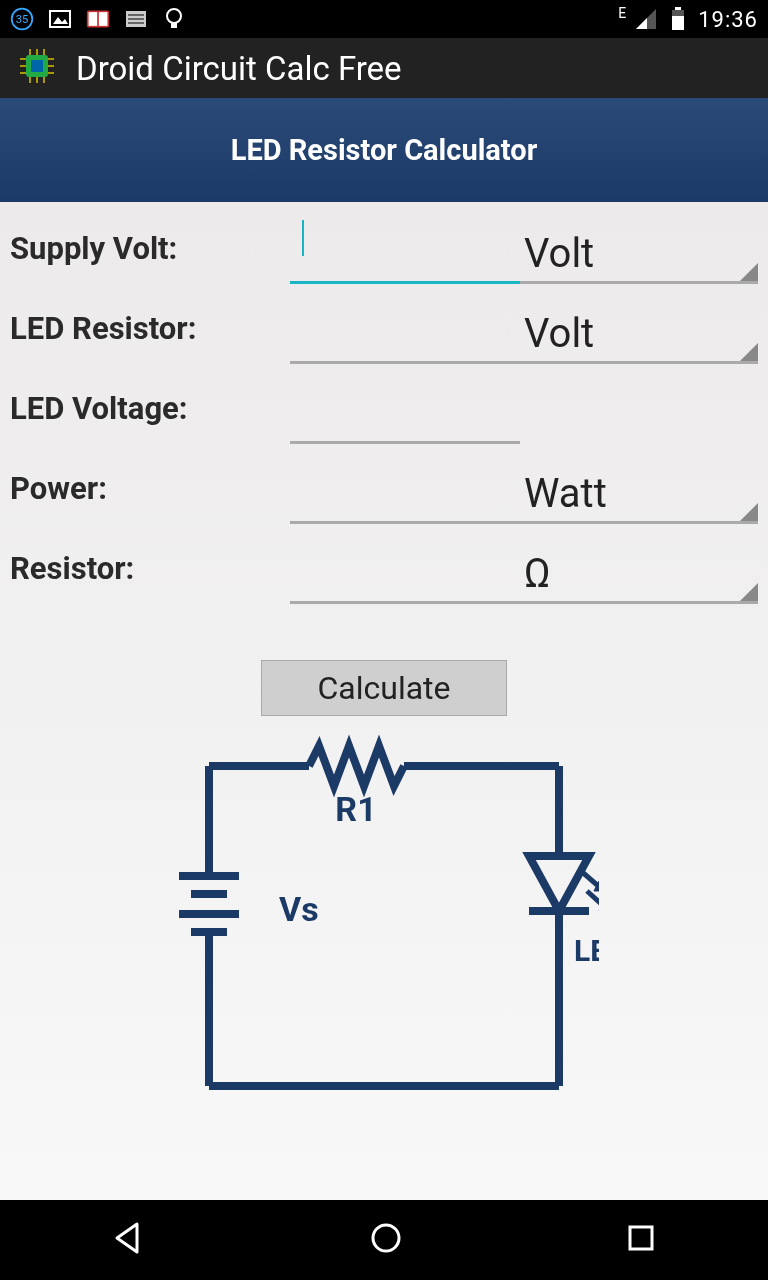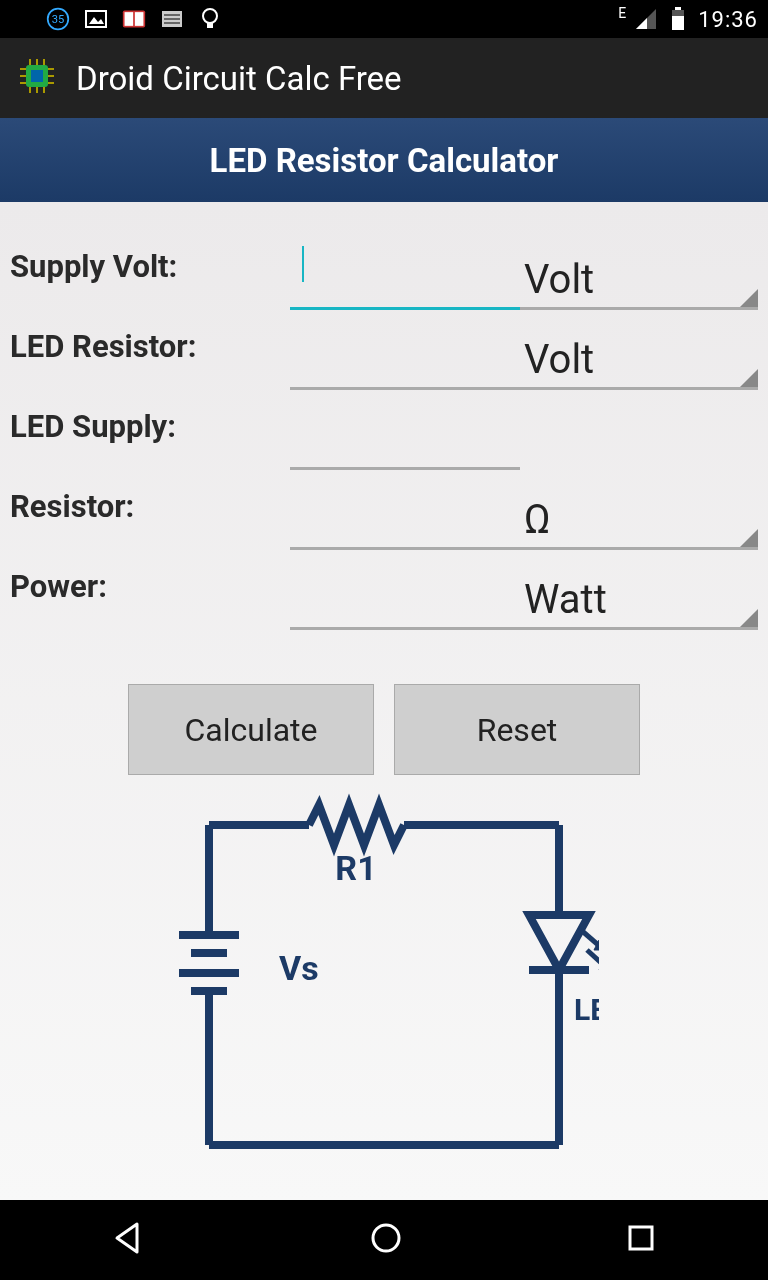--- a/index.html
+++ b/index.html
@@ -14,51 +14,51 @@
 .status-bar {
   height: 38px;
   background: #000;
   display: flex;
   align-items: center;
   justify-content: space-between;
   padding: 0 10px;
   color: #fff;
   font-size: 22px;
 }
-.status-left { display: flex; align-items: center; gap: 14px; margin-left: 36px; }
+.status-left { display: flex; align-items: center; gap: 14px; }
 .status-right { display: flex; align-items: center; gap: 8px; }
 .status-right .time { font-weight: 400; letter-spacing: 1px; }
 .sb-icon { width: 24px; height: 24px; display: inline-flex; align-items: center; justify-content: center; }
 .app-bar {
-  height: 80px;
+  height: 60px;
   background: #222;
   display: flex;
   align-items: center;
   padding: 0 14px;
   gap: 16px;
 }
 .app-bar .title { color: #fff; font-size: 33px; font-weight: 400; }
 .page-header {
-  height: 84px;
+  height: 104px;
   background: linear-gradient(#2b4a78, #1c3a66);
   display: flex;
   align-items: center;
   justify-content: center;
   color: #fff;
-  font-size: 33px;
+  font-size: 29px;
   font-weight: 700;
 }
 .content {
   background: linear-gradient(#eceaeb, #f8f8f8);
   height: 998px;
   padding: 28px 10px 0 10px;
 }
 .row {
   display: flex;
-  align-items: flex-end;
+  align-items: flex-start;
   height: 80px;
   gap: 0;
 }
 .row .label {
   flex: 0 0 280px;
   color: #2a2a2a;
   font-size: 31px;
   font-weight: 700;
   padding-bottom: 25px;
 }
@@ -108,29 +108,28 @@
   border-color: transparent transparent #888 transparent;
 }
 .buttons {
   display: flex;
   gap: 20px;
   justify-content: center;
   margin-top: 30px;
 }
 .btn {
   width: 246px;
-  height: 91px;
+  height: 56px;
   background: #cfcfcf;
   border: 1px solid #aaa;
   font-size: 32px;
   color: #222;
   display: flex;
   align-items: center;
   justify-content: center;
-  margin-top: 24px;
 }
 .diagram {
   margin: 10px auto 0;
   width: 430px;
   display: flex;
   justify-content: center;
 }
 .nav-bar {
   position: absolute;
   bottom: 0;
@@ -235,39 +234,38 @@
     <div class="unit">Volt</div>
   </div>
 
   <div class="row">
     <div class="label">LED Resistor:</div>
     <div class="input"></div>
     <div class="unit">Volt</div>
   </div>
 
   <div class="row">
-    <div class="label">LED Supply:</div>
+    <div class="label">LED Voltage:</div>
     <div class="input"></div>
+  </div>
+
+  <div class="row">
+    <div class="label">Power:</div>
+    <div class="input"></div>
+    <div class="unit">Watt</div>
   </div>
 
   <div class="row">
     <div class="label">Resistor:</div>
     <div class="input"></div>
     <div class="unit">Ω</div>
   </div>
 
-  <div class="row">
-    <div class="label">Power:</div>
-    <div class="input"></div>
-    <div class="unit">Watt</div>
-  </div>
-
   <div class="buttons">
     <div class="btn">Calculate</div>
-    <div class="btn">Reset</div>
   </div>
 
   <div class="diagram">
     <svg width="430" height="380" viewBox="0 0 430 380">
       <g stroke="#1c3a66" stroke-width="8" fill="none">
 
         <line x1="40" y1="40" x2="140" y2="40"></line>
 
         <polyline points="140,40 150,20 165,60 180,20 195,60 210,20 225,60 235,40"></polyline>
         <line x1="235" y1="40" x2="390" y2="40"></line>

